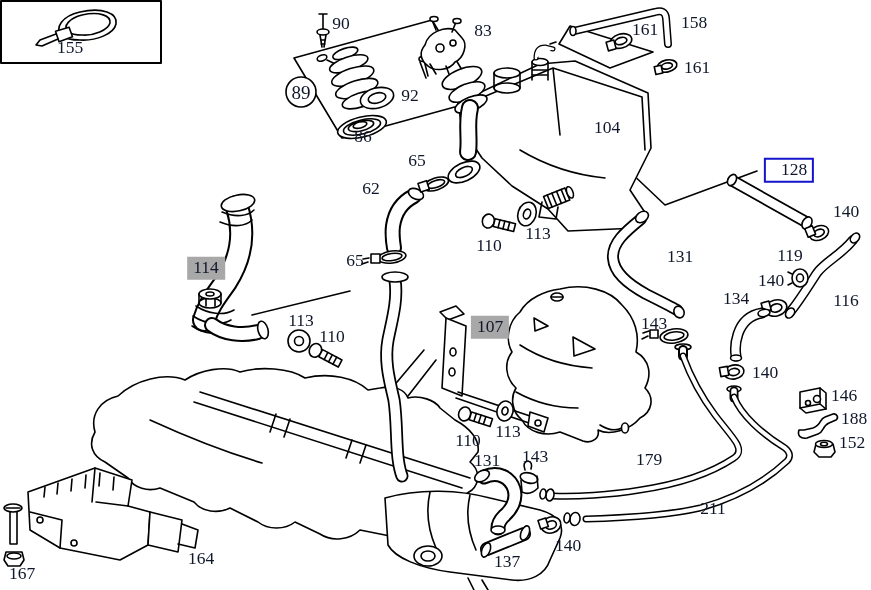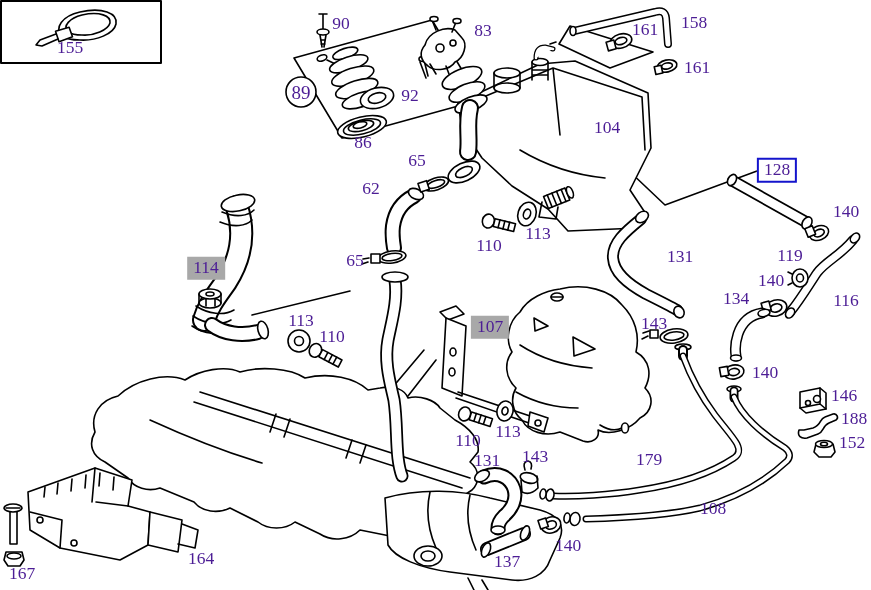--- a/index.html
+++ b/index.html
@@ -1,22 +1,22 @@
 <!DOCTYPE html>
 <html><head>
 <meta charset="utf-8">
 <style>
   html,body{margin:0;padding:0;background:#ffffff;}
   #stage{position:relative;width:871px;height:590px;background:#ffffff;overflow:hidden;
          font-family:"Liberation Serif", serif;}
   #art{position:absolute;left:0;top:0;}
   #art *{vector-effect:non-scaling-stroke;}
-  .lbl{position:absolute;transform:translate(-50%,-50%);font-size:17.5px;color:#4c1d95;
+  .lbl{position:absolute;transform:translate(-50%,-50%);font-size:17.5px;color:#0f172a;
        white-space:nowrap;line-height:1;user-select:none;}
-  .lbl.selected{border:2.5px solid #1414cc;background:#ffffff;padding:1px 5px 2px 5px;}
+  .lbl.selected{border:2.5px solid #1414cc;background:#ffffff;padding:1px 5px 2px 15px;margin-left:12px;}
   .lbl.muted{background:#a8a8a8;padding:2px 6px 3px 6px;text-align:right;}
   .lbl.balloon{font-size:19px;}
 </style>
 </head>
 <body>
 
 <div id="stage">
 
 <svg id="art" width="871" height="590" viewBox="0 0 871 590" stroke="#000" fill="none" stroke-width="1.6" stroke-linecap="round" stroke-linejoin="round">
 
@@ -391,21 +391,21 @@
     <path d="M56,34 L40,40 M58,39 L42,46 M40,40 L36,45 L42,46" fill="none"></path>
   </g>
 
 </svg>
 
 <div class="lbl" style="left:70px;top:48px">155</div>
 <div class="lbl" style="left:341px;top:24px">90</div>
 <div class="lbl" style="left:483px;top:31px">83</div>
 <div class="lbl balloon" style="left:301px;top:92px">89</div>
 <div class="lbl" style="left:410px;top:96px">92</div>
-<div class="lbl" style="left:363px;top:143px">86</div>
+<div class="lbl" style="left:363px;top:137px">86</div>
 <div class="lbl" style="left:607px;top:128px">104</div>
 <div class="lbl" style="left:417px;top:161px">65</div>
 <div class="lbl" style="left:371px;top:189px">62</div>
 <div class="lbl" style="left:694px;top:23px">158</div>
 <div class="lbl" style="left:645px;top:30px">161</div>
 <div class="lbl" style="left:697px;top:68px">161</div>
 <div class="lbl selected" style="left:777px;top:170px">128</div>
 <div class="lbl" style="left:846px;top:212px">140</div>
 <div class="lbl" style="left:680px;top:257px">131</div>
 <div class="lbl" style="left:790px;top:256px">119</div>
@@ -422,19 +422,19 @@
 <div class="lbl" style="left:538px;top:234px">113</div>
 <div class="lbl" style="left:765px;top:373px">140</div>
 <div class="lbl" style="left:844px;top:396px">146</div>
 <div class="lbl" style="left:854px;top:419px">188</div>
 <div class="lbl" style="left:852px;top:443px">152</div>
 <div class="lbl" style="left:508px;top:432px">113</div>
 <div class="lbl" style="left:468px;top:441px">110</div>
 <div class="lbl" style="left:487px;top:461px">131</div>
 <div class="lbl" style="left:535px;top:457px">143</div>
 <div class="lbl" style="left:649px;top:460px">179</div>
-<div class="lbl" style="left:713px;top:509px">108</div>
+<div class="lbl" style="left:713px;top:509px">211</div>
 <div class="lbl" style="left:507px;top:562px">137</div>
 <div class="lbl" style="left:568px;top:546px">140</div>
 <div class="lbl" style="left:22px;top:574px">167</div>
 <div class="lbl" style="left:201px;top:559px">164</div>
 
 </div>
 
 </body></html>

